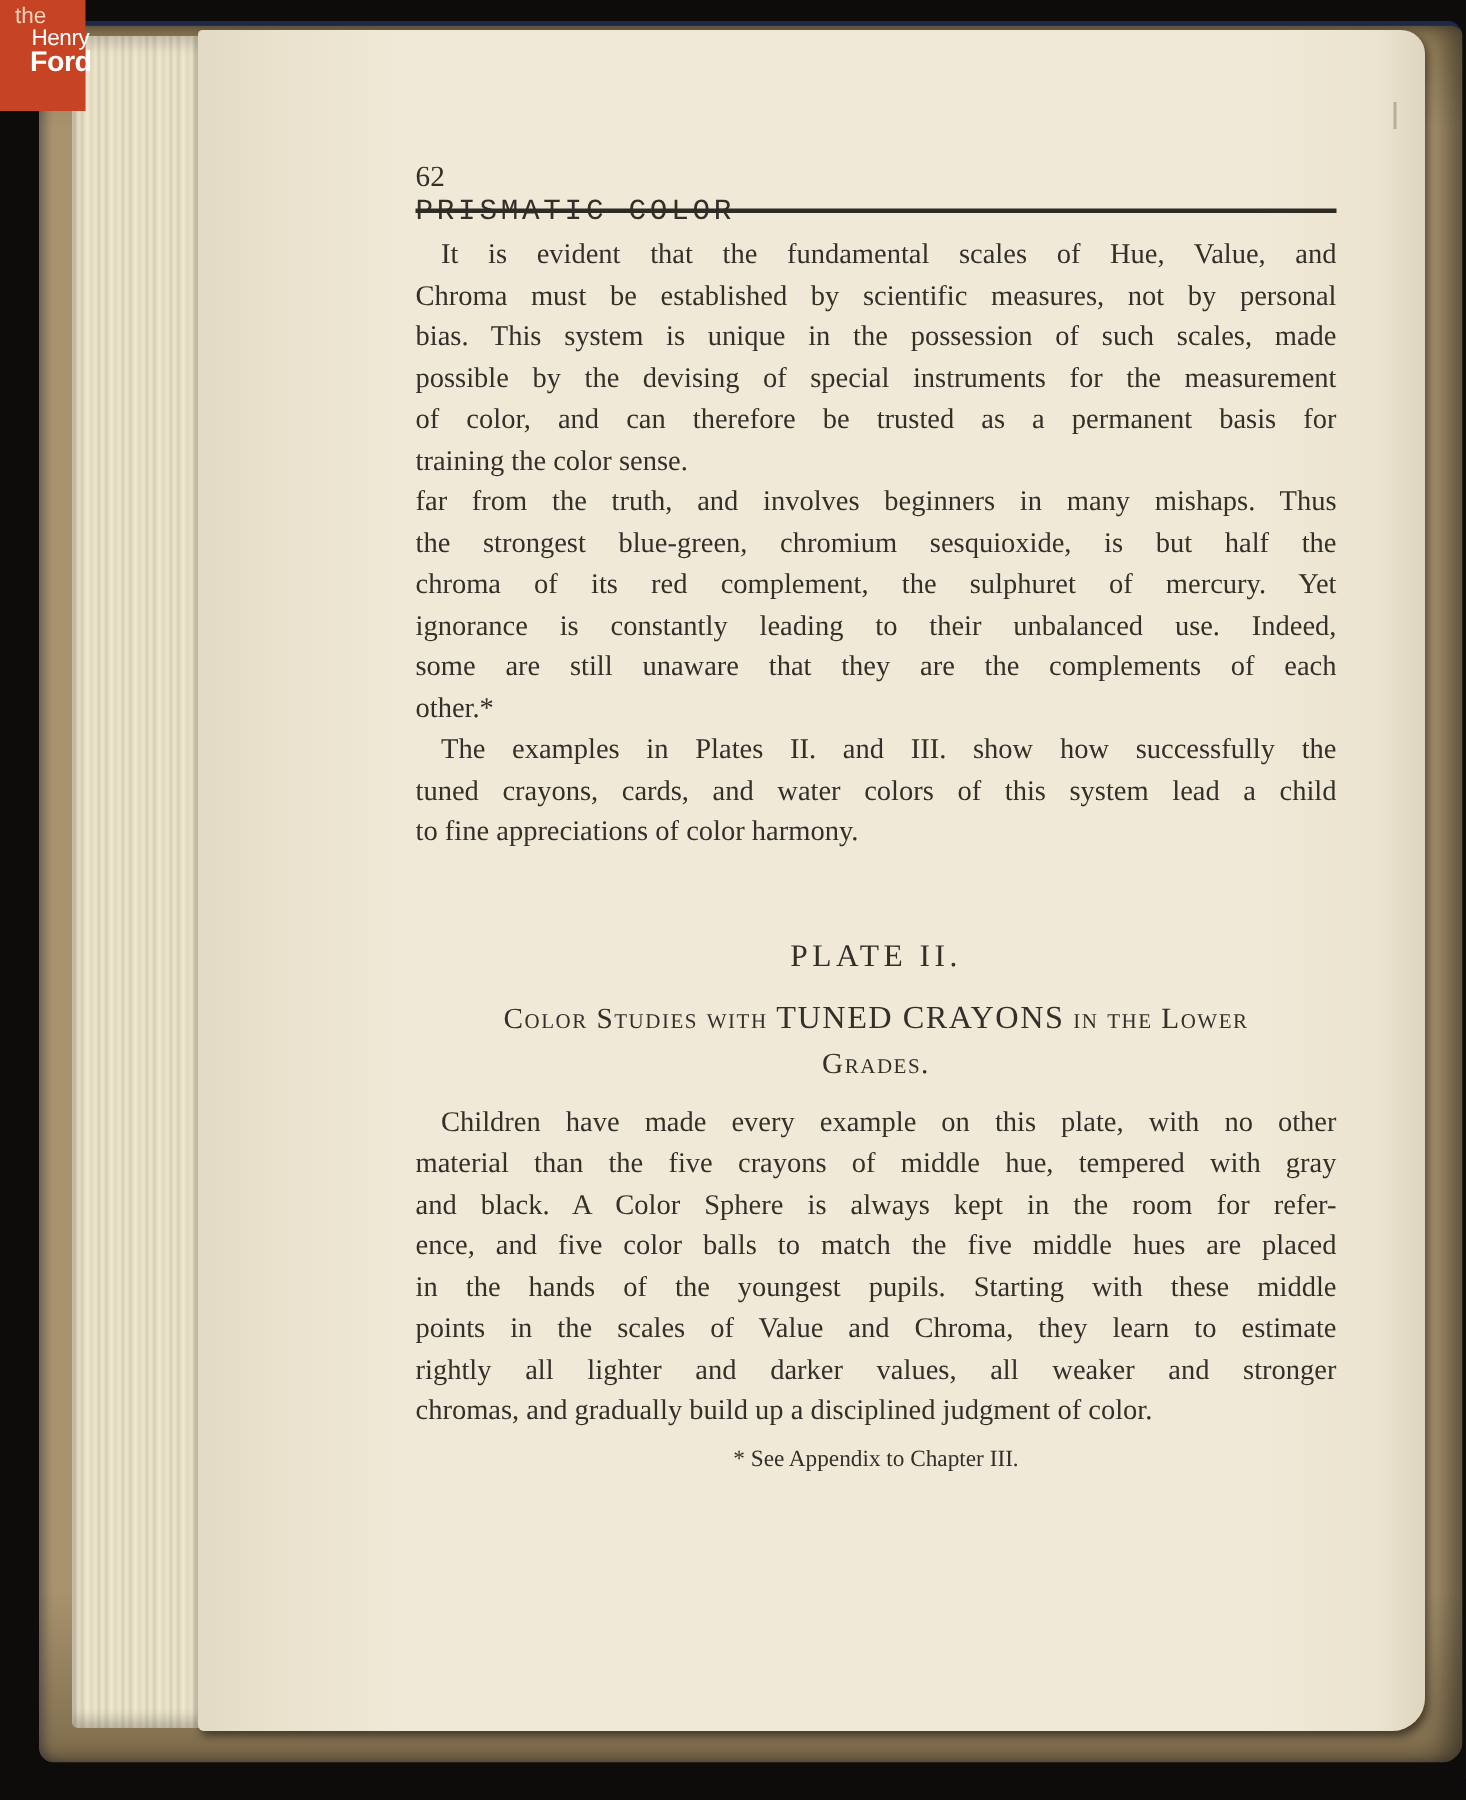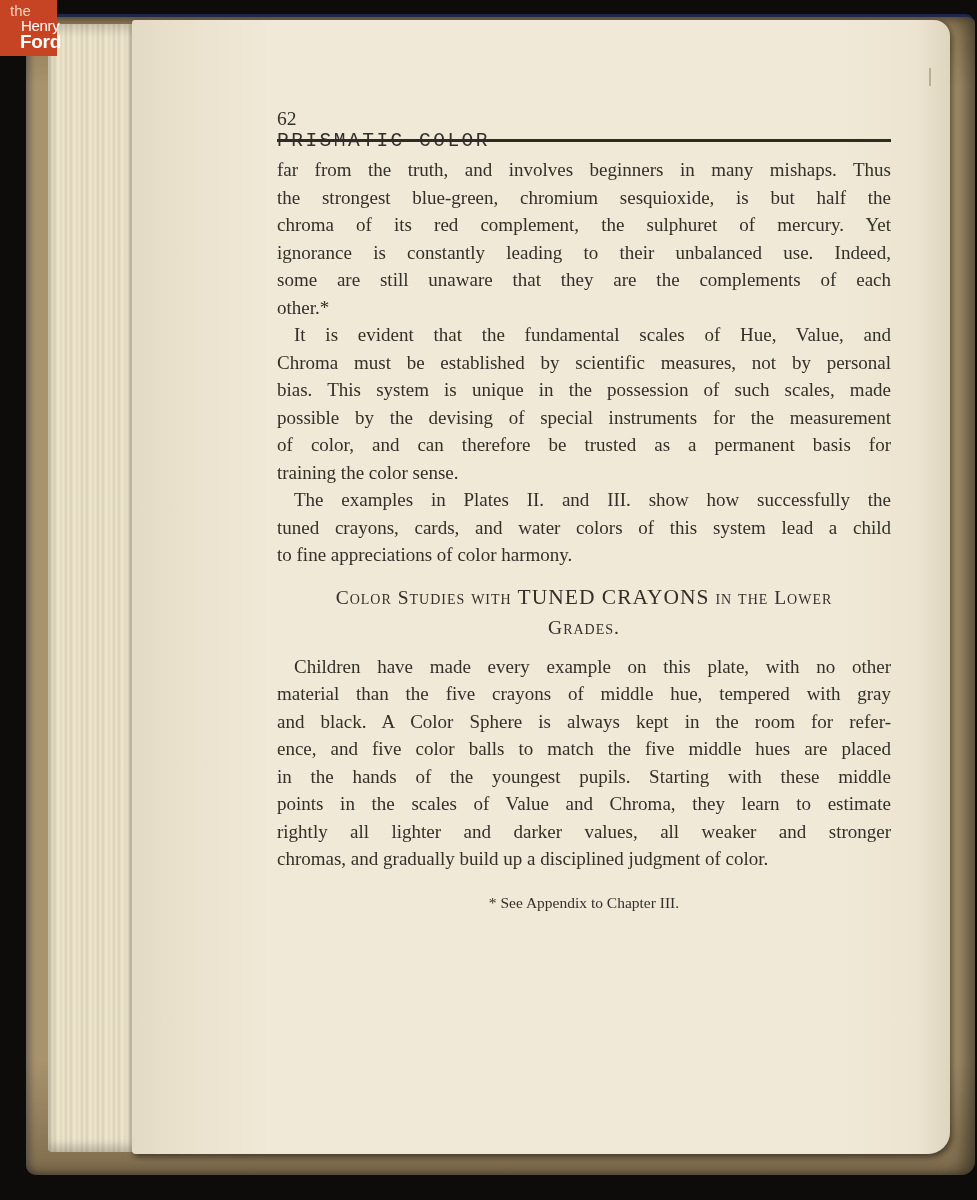--- a/index.html
+++ b/index.html
@@ -55,28 +55,28 @@
   .para .line::after { content:""; display:inline-block; width:100%; }
   .para .line.last { text-align:left; }
   .para .line.last::after { content:none; }
   .para .line.indent { text-indent:17px; }
 
   .plate-heading { margin-top:55px; text-align:center; font-size:21px; letter-spacing:3px; line-height:26px; }
   .subheading { margin-top:13px; text-align:center; font-size:19.5px; line-height:30px; letter-spacing:1px; }
   .subheading .sc { font-variant:small-caps;margin-top:38px; }
   .subheading .caps { font-size:21.5px; }
   .plate-para { margin-top:10px; }
-  .footnote { margin-top:21px; text-align:center; font-size:15.5px; }
+  .footnote { margin-top:9px; text-align:center; font-size:15.5px; }
 
   
   .pen-mark { position:absolute; left:797px; top:48px; width:2px; height:18px; background:rgba(140,128,96,.5); }
 
   
   .logo {
-    position:absolute; left:0; top:0; width:57px; height:56px;
+    position:absolute; left:0; top:0; width:57px; height:74px;
     background:var(--logo-bg,#c64423);
     font-family:"Liberation Sans",sans-serif; color:#ffffff;
   }
   .logo .the   { position:absolute; left:10px; top:2px;  font-size:15px; font-weight:400; color:#f2d3bd; }
   .logo .henry { position:absolute; left:21px; top:17px; font-size:15px; font-weight:400; letter-spacing:-.3px; }
   .logo .ford  { position:absolute; left:20px; top:31px; font-size:19px; font-weight:700; letter-spacing:-.3px; }
 </style>
 </head>
 <body>
 
@@ -91,41 +91,42 @@
     <div class="text-layer">
 
       <div class="header-row">
         <span>62</span>
         <span class="running-title">PRISMATIC COLOR</span>
       </div>
       <div class="rule"></div>
 
       <div class="body-text">
         <div class="para">
+            <div class="line indent">It is evident that the fundamental scales of Hue, Value, and</div>
+            <div class="line">Chroma must be established by scientific measures, not by personal</div>
+            <div class="line">bias.  This system is unique in the possession of such scales, made</div>
+            <div class="line">possible by the devising of special instruments for the measurement</div>
+            <div class="line">of color, and can therefore be trusted as a permanent basis for</div>
+            <div class="line last">training the color sense.</div>
+          </div>
+        <div class="para">
             <div class="line">far from the truth, and involves beginners in many mishaps.  Thus</div>
             <div class="line">the strongest blue-green, chromium sesquioxide, is but half the</div>
             <div class="line">chroma of its red complement, the sulphuret of mercury.  Yet</div>
             <div class="line">ignorance is constantly leading to their unbalanced use.  Indeed,</div>
             <div class="line">some are still unaware that they are the complements of each</div>
             <div class="line last">other.*</div>
           </div>
         <div class="para">
-            <div class="line indent">It is evident that the fundamental scales of Hue, Value, and</div>
-            <div class="line">Chroma must be established by scientific measures, not by personal</div>
-            <div class="line">bias.  This system is unique in the possession of such scales, made</div>
-            <div class="line">possible by the devising of special instruments for the measurement</div>
-            <div class="line">of color, and can therefore be trusted as a permanent basis for</div>
-            <div class="line last">training the color sense.</div>
-          </div>
-        <div class="para">
             <div class="line indent">The examples in Plates II. and III. show how successfully the</div>
             <div class="line">tuned crayons, cards, and water colors of this system lead a child</div>
             <div class="line last">to fine appreciations of color harmony.</div>
           </div>
 
+        <div class="plate-heading">PLATE II.</div>
 
         <div class="subheading">
           <div><span class="sc">Color Studies with </span><span class="caps">TUNED CRAYONS</span><span class="sc"> in the Lower</span></div>
           <div><span class="sc">Grades.</span></div>
         </div>
 
         <div class="para plate-para">
             <div class="line indent">Children have made every example on this plate, with no other</div>
             <div class="line">material than the five crayons of middle hue, tempered with gray</div>
             <div class="line">and black.  A Color Sphere is always kept in the room for refer-</div>

